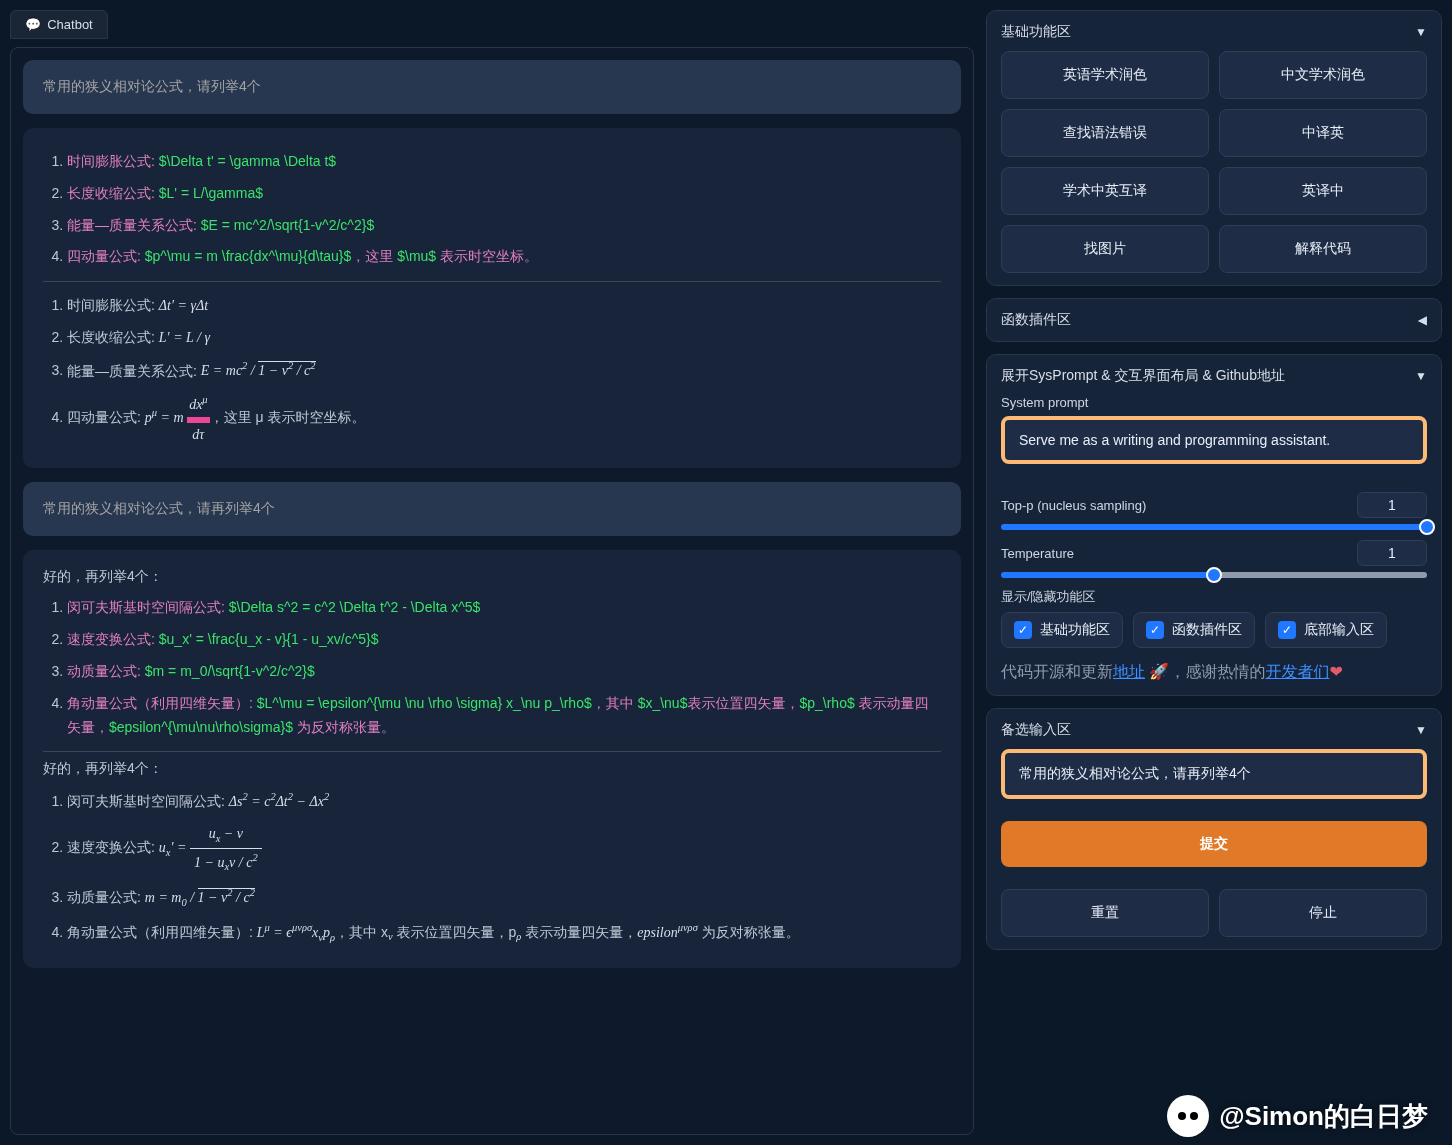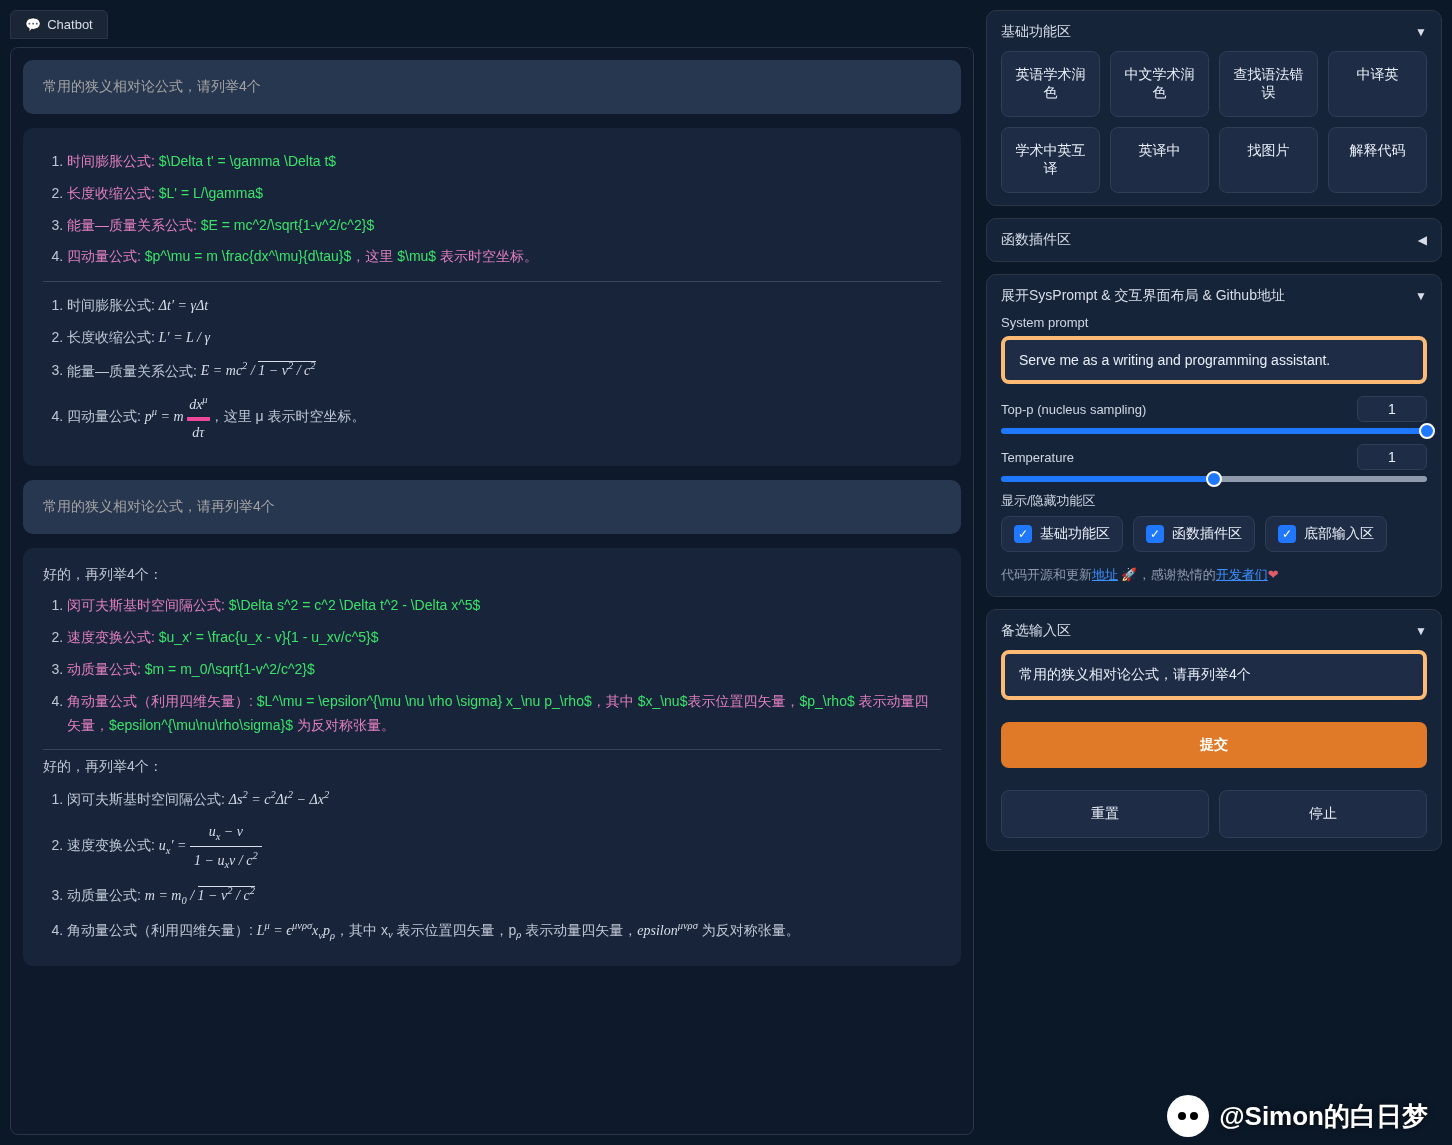--- a/index.html
+++ b/index.html
@@ -65,21 +65,21 @@
   border: 1px solid #2a3548;
   border-radius: 10px;
   padding: 12px 14px;
 }
 .panel-header {
   display: flex; justify-content: space-between; align-items: center;
   color: #d8dee9; font-weight: 500; margin-bottom: 10px;
 }
 .panel-header.nobottom { margin-bottom: 0; }
 .btn-grid {
-  display: grid; grid-template-columns: 1fr 1fr 1fr 1fr; gap: 10px;
+  display: grid; grid-template-columns: 1fr 1fr; gap: 10px;
 }
 .act-btn {
   background: #1e2d45;
   border: 1px solid #2f3d55;
   border-radius: 8px;
   padding: 14px 8px;
   text-align: center;
   color: #e8eef8;
   font-weight: 500;
 }
@@ -111,21 +111,21 @@
 }
 .check-row { display: flex; flex-wrap: wrap; gap: 10px; margin-top: 6px; }
 .check {
   background: #1e2d45; border: 1px solid #2f3d55; border-radius: 8px;
   padding: 8px 12px; display: flex; align-items: center; gap: 8px; color: #e8eef8;
 }
 .cb {
   width: 18px; height: 18px; border-radius: 4px; background: #1f78ff;
   display: flex; align-items: center; justify-content: center; color: #fff; font-size: 12px;
 }
-.footer-note { color: #8f9aad; font-size: 13px; margin-top: 14px; }
+.footer-note { color: #8f9aad; font-size: 16px; margin-top: 14px; }
 .footer-note a { color: #3e90ff; text-decoration: underline; }
 .heart { color: #e25b6a; }
 
 .submit {
   background: #e07a28; color: #fff; font-weight: 600;
   border-radius: 8px; padding: 14px; text-align: center; margin: 22px 0;
 }
 .two-btn { display: flex; gap: 10px; }
 .two-btn > div { flex: 1; }
 
@@ -165,21 +165,21 @@
           <li><span class="label">时间膨胀公式: </span><span class="tex">$\Delta t' = \gamma \Delta t$</span></li>
           <li><span class="label">长度收缩公式: </span><span class="tex">$L' = L/\gamma$</span></li>
           <li><span class="label">能量—质量关系公式: </span><span class="tex">$E = mc^2/\sqrt{1-v^2/c^2}$</span></li>
           <li><span class="label">四动量公式: </span><span class="tex">$p^\mu = m \frac{dx^\mu}{d\tau}$</span><span class="label">，这里 </span><span class="tex">$\mu$</span><span class="label"> 表示时空坐标。</span></li>
         </ol>
       <hr class="sep">
       <ol class="list" id="bot1-rendered">
           <li>时间膨胀公式: <span class="math">Δt′ = γΔt</span></li>
           <li>长度收缩公式: <span class="math">L′ = L / γ</span></li>
           <li>能量—质量关系公式: <span class="math">E = mc<span class="sup">2</span> / <span class="sqrt">1 − v<span class="sup">2</span> / c<span class="sup">2</span></span></span></li>
-          <li>四动量公式: <span class="math">p<span class="sup">μ</span> = m <span style="display:inline-block;vertical-align:middle;text-align:center;"><span style="display:block;border-bottom:4px solid #ec4899;padding:0 2px;">dx<span class="sup">μ</span></span><span style="display:block;padding:0 2px;">dτ</span></span></span>，这里 μ 表示时空坐标。</li>
+          <li>四动量公式: <span class="math">p<span class="sup">μ</span> = m <span style="display:inline-block;vertical-align:middle;text-align:center;"><span style="display:block;border-bottom:6px solid #ec4899;padding:0 2px;">dx<span class="sup">μ</span></span><span style="display:block;padding:0 2px;">dτ</span></span></span>，这里 μ 表示时空坐标。</li>
         </ol>
     </div>
 
     <div class="user-msg">
       <span>常用的狭义相对论公式，请再列举4个</span>
     </div>
 
     <div class="bot-msg">
       <div style="margin-bottom:6px;">好的，再列举4个：</div>
       <ol class="list" id="bot2-raw">
@@ -231,21 +231,21 @@
     <div class="panel-header">
       <span>展开SysPrompt &amp; 交互界面布局 &amp; Github地址</span>
       <span class="chevron">▼</span>
     </div>
 
     <div class="field-label">System prompt</div>
     <div class="text-input">
       <span>Serve me as a writing and programming assistant.</span>
     </div>
 
-    <div class="slider-row" style="margin-top:12px;gap:36px;">
+    <div class="slider-row" style="margin-top:28px;gap:36px;">
       <div class="field-label">Top-p (nucleus sampling)</div>
       <div class="value-box"><span>1</span></div>
     </div>
     <div class="slider" style="--pct:100%;">
       <div class="slider-thumb" style="left:100%;"></div>
     </div>
 
     <div class="slider-row">
       <div class="field-label">Temperature</div>
       <div class="value-box"><span>1</span></div>

